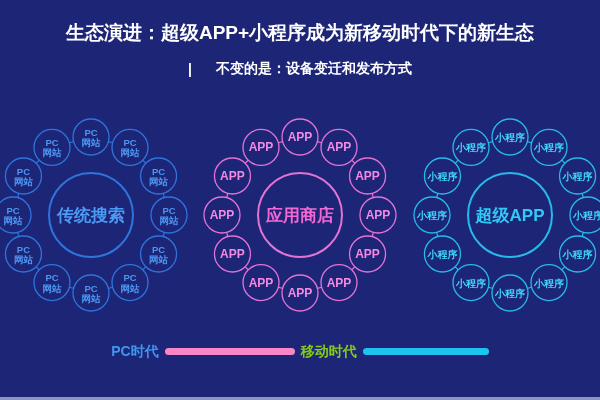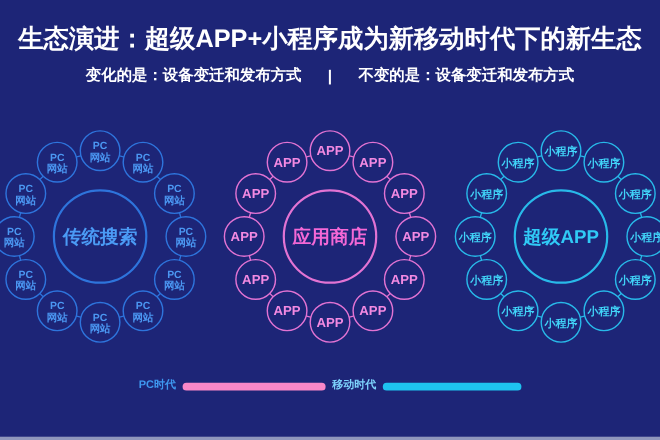--- a/index.html
+++ b/index.html
@@ -6,55 +6,54 @@
   .slide{
     position:relative;
     width:600px;height:400px;
     overflow:hidden;
     font-family:"Liberation Sans","DejaVu Sans",sans-serif;
   }
   .title{
     position:absolute;top:20px;left:0;right:0;
     text-align:center;
     color:#ffffff;
-    font-size:23px;
+    font-size:19px;
     font-weight:bold;
     white-space:nowrap;
   }
   .subtitle{
     position:absolute;top:60px;left:0;right:0;
     display:flex;justify-content:center;align-items:center;
     gap:24px;
     color:#ffffff;
     font-size:14px;
     font-weight:bold;
     white-space:nowrap;
   }
   .subtitle .sep{font-weight:bold;}
   .diagram{position:absolute;left:0;top:0;width:549px;height:400px;}
   .diagram svg{position:absolute;}
   .diagram text{font-family:"Liberation Sans","DejaVu Sans",sans-serif;}
   .timeline{
     position:absolute;top:343px;left:0;right:0;
     display:flex;justify-content:center;align-items:center;
     gap:6px;
-    font-size:10px;
+    font-size:14px;
     font-weight:bold;
   }
   .era-label{white-space:nowrap;line-height:16px;}
   .era-bar{height:7px;border-radius:4px;flex:0 0 auto;}
   .bottom-strip{position:absolute;left:0;right:0;bottom:0;height:3px;}
 </style>
 </head>
 <body>
 
 <div class="slide" id="slide" style="background: rgb(29, 37, 119);">
   <div class="title">生态演进：超级APP+小程序成为新移动时代下的新生态</div>
   <div class="subtitle">
-    <span>变化的是：设备变迁和发布方式</span>
     <span class="sep">|</span>
     <span>不变的是：设备变迁和发布方式</span>
   </div>
   <div class="diagram" id="diagram">
       <svg width="202" height="202" viewBox="0 0 202 202" style="left: -10px; top: 114px;">
         <line x1="101" y1="23" x2="140" y2="33.450018504813784" stroke="#2e74dc" stroke-width="1.2"></line>
         <line x1="140" y1="33.450018504813784" x2="168.54998149518622" y2="62.00000000000001" stroke="#2e74dc" stroke-width="1.2"></line>
         <line x1="168.54998149518622" y1="62.00000000000001" x2="179" y2="101" stroke="#2e74dc" stroke-width="1.2"></line>
         <line x1="179" y1="101" x2="168.54998149518622" y2="140" stroke="#2e74dc" stroke-width="1.2"></line>
         <line x1="168.54998149518622" y1="140" x2="140" y2="168.54998149518622" stroke="#2e74dc" stroke-width="1.2"></line>
@@ -169,17 +168,17 @@
         <text text-anchor="middle" fill="#41d3f8" font-weight="bold" font-size="10" x="33.450018504813784" y="66">小程序</text>
         <circle cx="61.999999999999964" cy="33.45001850481381" r="18" fill="#1d2577" stroke="#28b9e9" stroke-width="1.3"></circle>
         <text text-anchor="middle" fill="#41d3f8" font-weight="bold" font-size="10" x="61.999999999999964" y="37.45001850481381">小程序</text>
         <circle cx="101" cy="101" r="42" fill="#1d2577" stroke="#28b9e9" stroke-width="2"></circle>
         <text x="101" y="107" text-anchor="middle" font-size="17" font-weight="bold" fill="#30caf6">超级APP</text>
       </svg>
     </div>
   <div class="timeline" id="timeline">
       <span class="era-label" style="color: rgb(62, 151, 239);">PC时代</span>
       <div class="era-bar" style="background: rgb(249, 135, 200); width: 130px;"></div>
-      <span class="era-label" style="color: #7dd3fc;">移动时代</span>
+      <span class="era-label" style="color: #84cc16;">移动时代</span>
       <div class="era-bar" style="background: rgb(30, 195, 240); width: 126px;"></div>
     </div>
   <div class="bottom-strip" id="bottom-strip" style="background: rgb(143, 150, 188);"></div>
 </div>
 
 </body></html>

